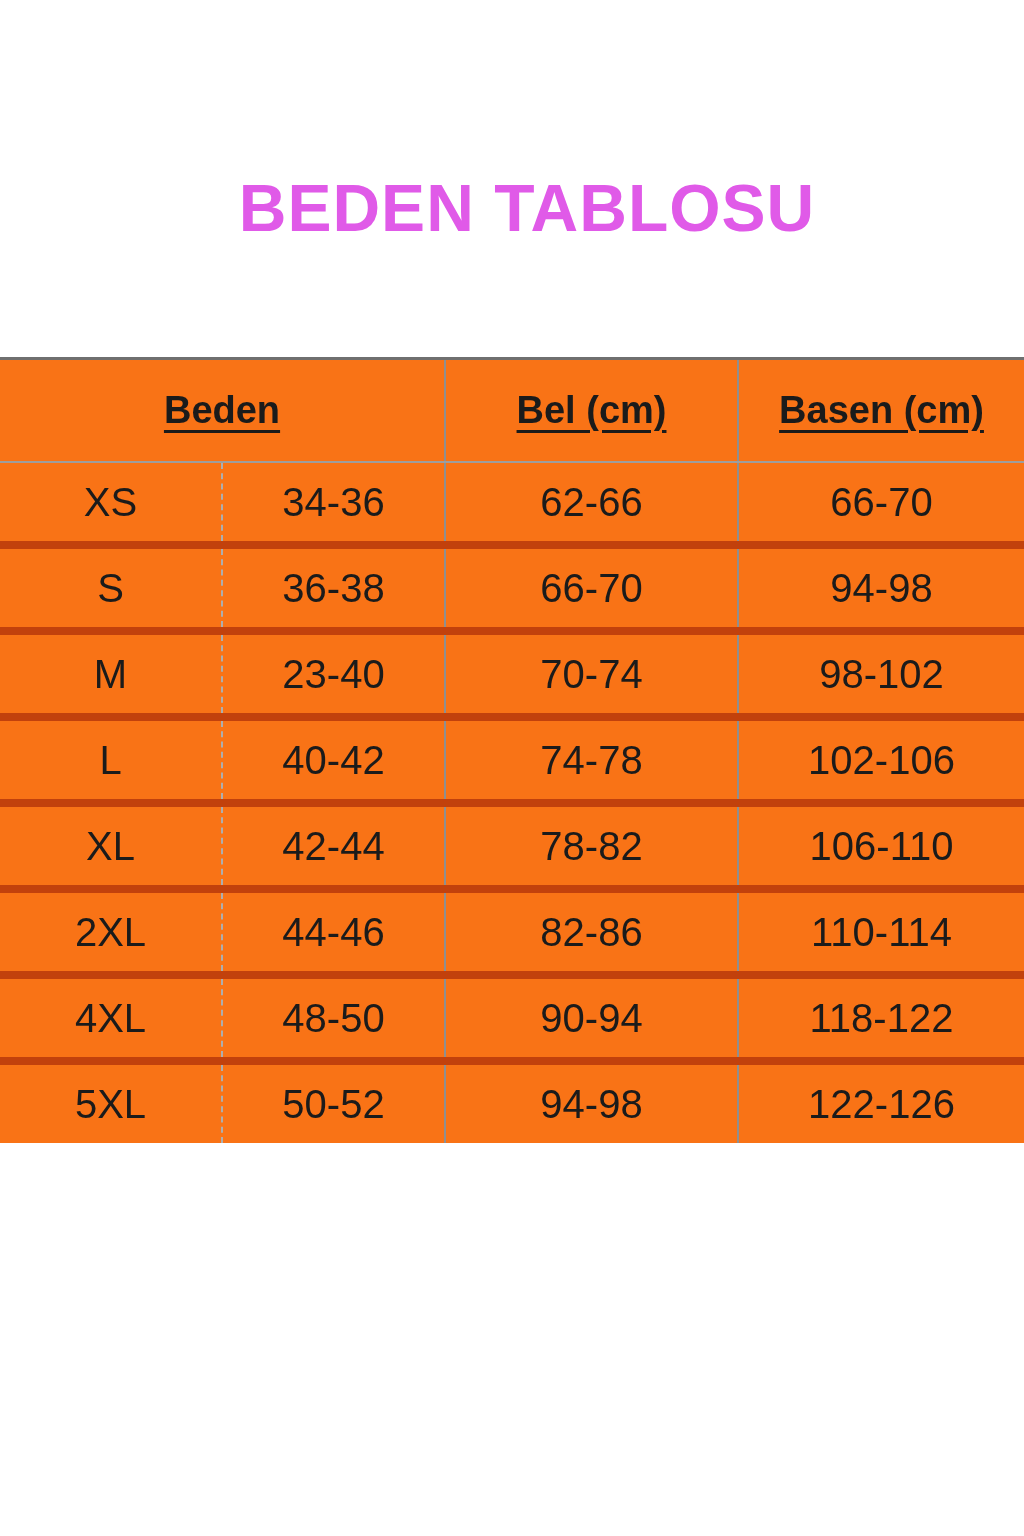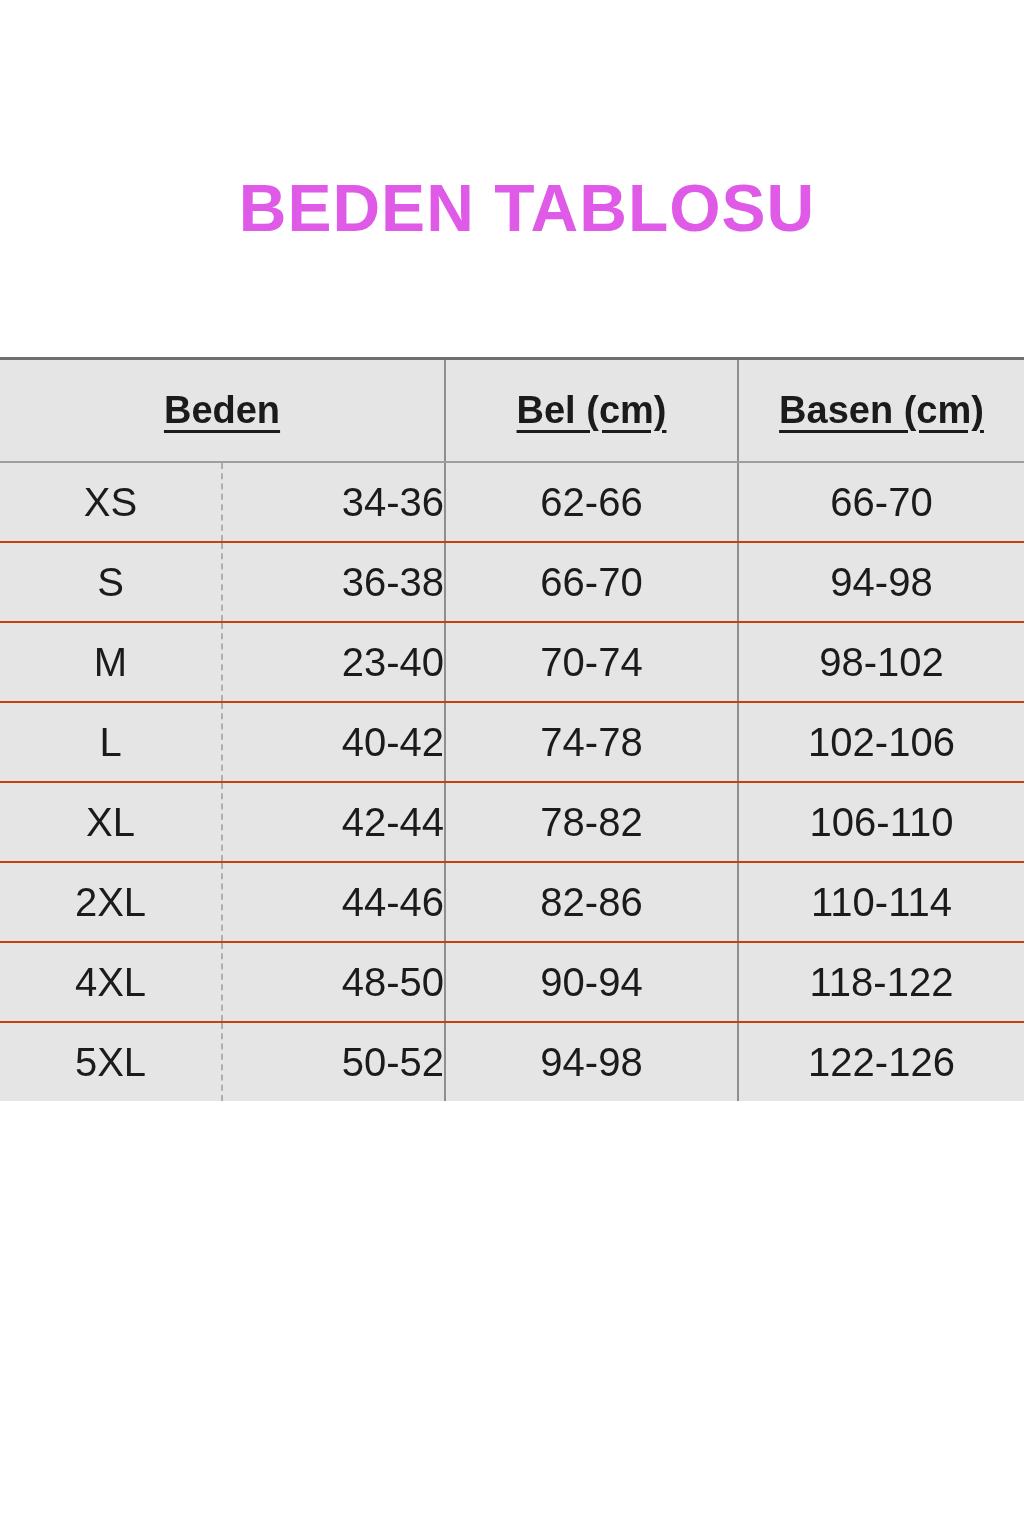--- a/index.html
+++ b/index.html
@@ -56,36 +56,36 @@
     text-decoration: underline;
     text-decoration-thickness: 3px;
     text-underline-offset: 7px;
   }
   .size-table td {
     height: 78px;
     font-size: 40px;
     font-weight: normal;
     text-align: center;
     vertical-align: middle;
-    border-bottom: 2px solid #c2410c;
+    border-bottom: 8px solid #c2410c;
     padding: 0;
   }
   
   .v-solid { border-left: 2px solid #8f8f8f; }
   
-  td.v-dashed { border-left: 2px dashed #aeaeae; text-align: right; }
+  td.v-dashed { border-left: 2px dashed #aeaeae; }
   
   .size-table tbody tr:last-child td { border-bottom: none; margin-top: 31px; }
 </style>
 </head>
 <body>
 
 <h1 class="page-title" style="color: rgb(224, 90, 232);">BEDEN TABLOSU</h1>
 
-<table class="size-table" style="background: #e5e5e5;">
+<table class="size-table" style="background: #f97316;">
   <colgroup>
     <col class="c-size">
     <col class="c-range">
     <col class="c-bel">
     <col class="c-basen">
   </colgroup>
   <thead>
     <tr>
       <th colspan="2">
         <span class="hdr-text">Beden</span>

